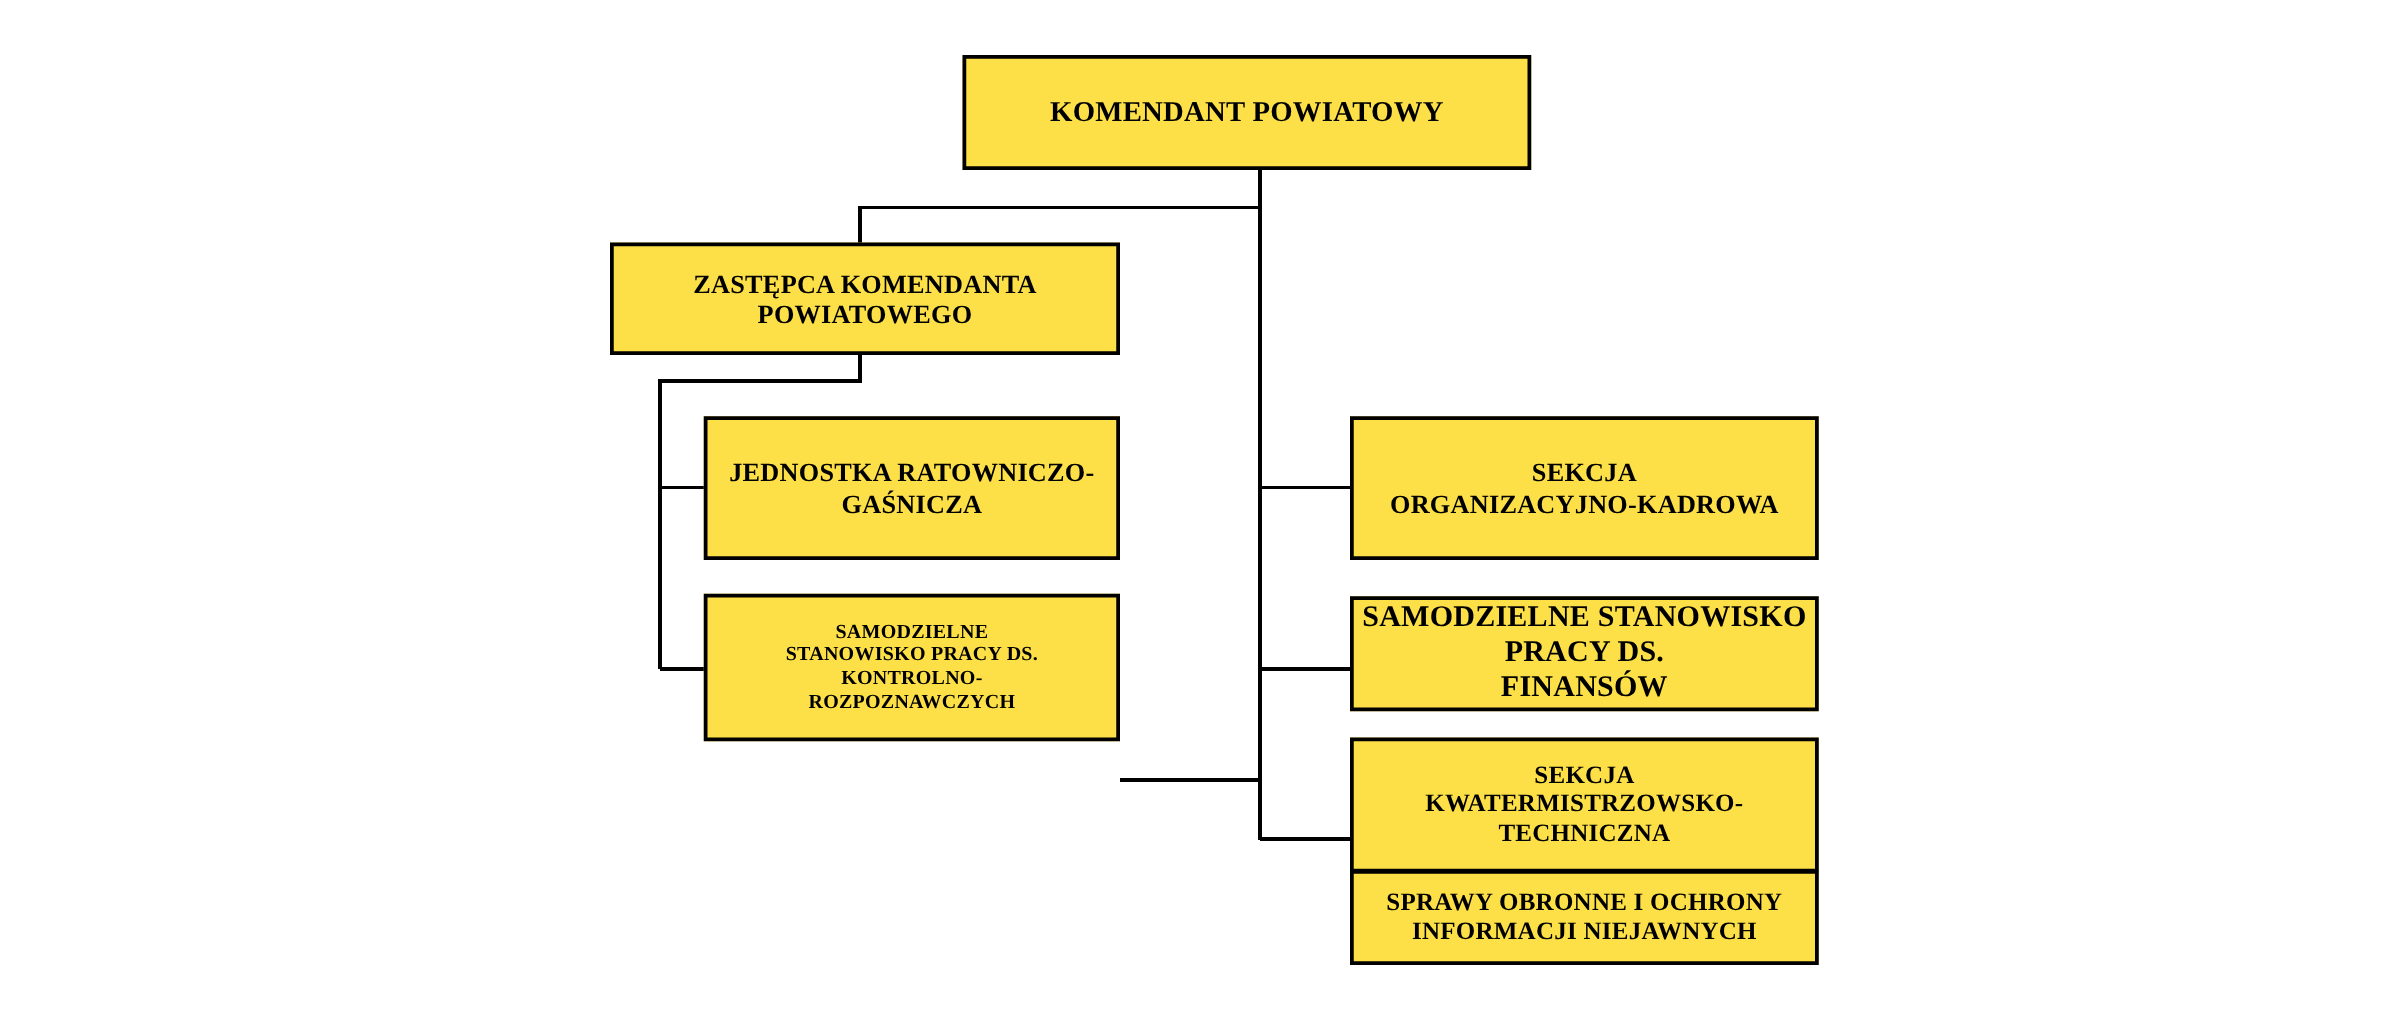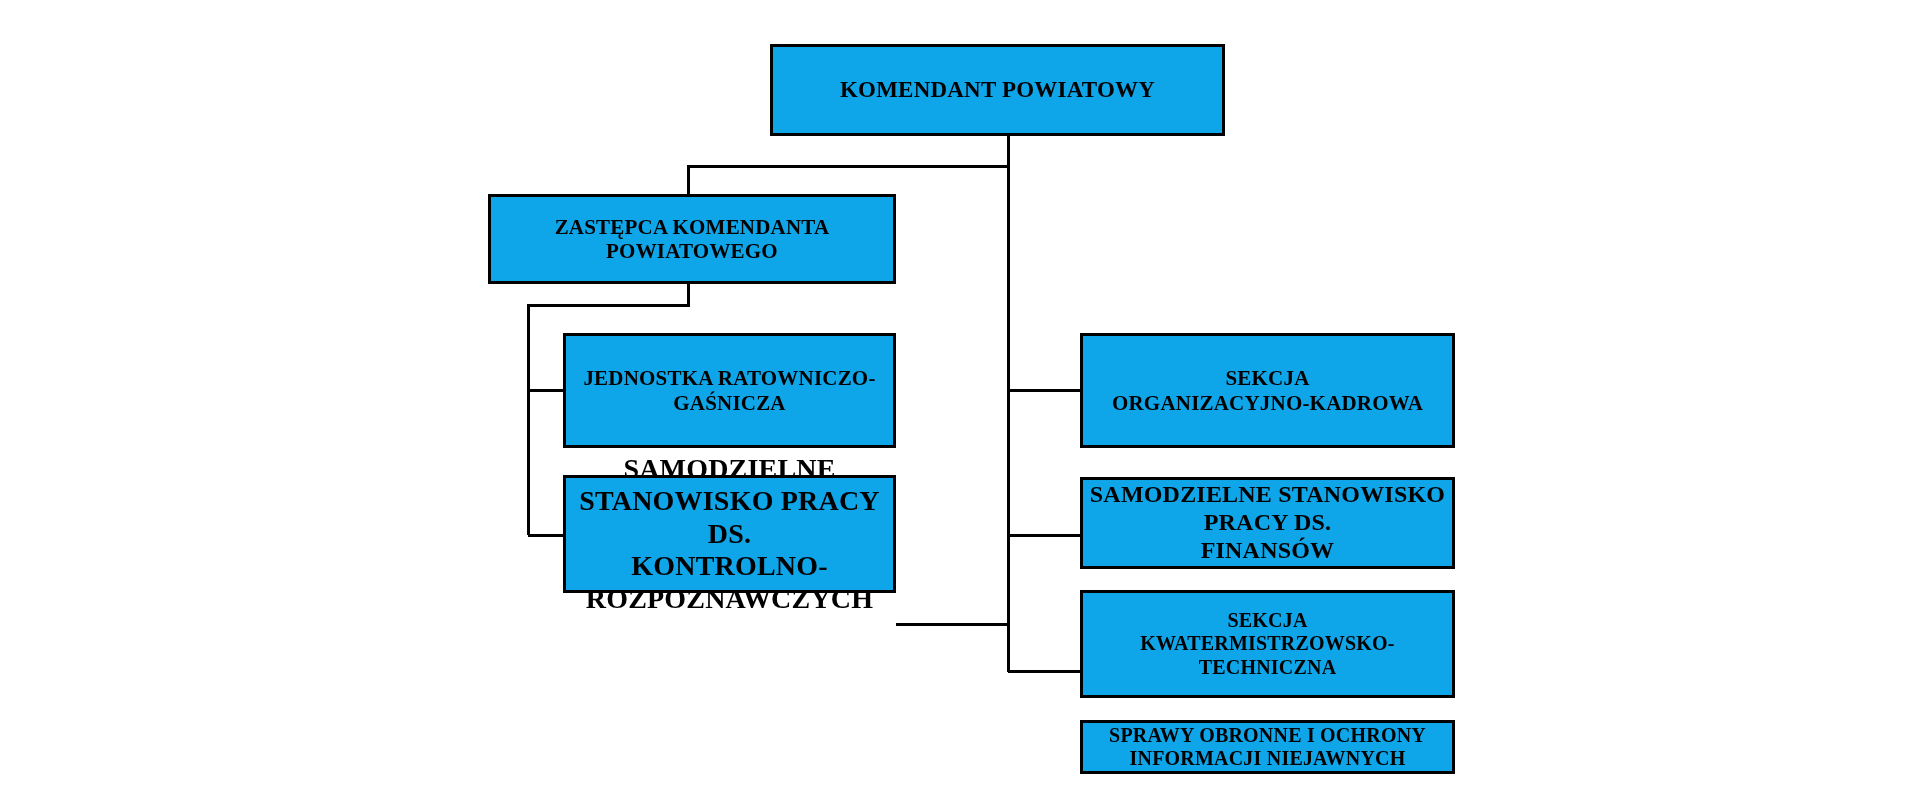--- a/index.html
+++ b/index.html
@@ -24,21 +24,21 @@
     left: 0;
     top: 0;
     width: 1920px;
     height: 810px;
     pointer-events: none;
   }
   .node {
     position: absolute;
     box-sizing: border-box;
     border: 3px solid #000000;
-    background: #0ea5e9;
+    background: #fde047;
     display: flex;
     align-items: center;
     justify-content: center;
     text-align: center;
     z-index: 2;
   }
   .node-label {
     display: block;
     font-weight: bold;
     letter-spacing: 0.2px;
@@ -50,35 +50,35 @@
   .n-komendant       { left: 770px;  top: 44px;  width: 455px; height: 92px;  }
   .n-komendant .node-label { font-size: 23px; }
 
   .n-zastepca        { left: 488px;  top: 194px; width: 408px; height: 90px;  }
   .n-zastepca .node-label { font-size: 21px; }
 
   .n-jrg             { left: 563px;  top: 333px; width: 333px; height: 115px; }
   .n-jrg .node-label { font-size: 21px; }
 
   .n-kontrolno       { left: 563px;  top: 475px; width: 333px; height: 118px; }
-  .n-kontrolno .node-label { font-size: 28px; }
+  .n-kontrolno .node-label { font-size: 16px; }
 
   .n-bhp             { left: 563px;  top: 590px; width: 333px; height: 82px;  }
   .n-bhp .node-label { font-size: 20px; }
 
   .n-organizacyjna   { left: 1080px; top: 333px; width: 375px; height: 115px; }
   .n-organizacyjna .node-label { font-size: 21px; }
 
   .n-finanse         { left: 1080px; top: 477px; width: 375px; height: 92px;  }
   .n-finanse .node-label { font-size: 24px; }
 
   .n-kwatermistrz    { left: 1080px; top: 590px; width: 375px; height: 108px; }
   .n-kwatermistrz .node-label { font-size: 20px; }
 
-  .n-sprawy          { left: 1080px; top: 696px; width: 375px; height: 54px; margin-top: 24px;  }
+  .n-sprawy          { left: 1080px; top: 696px; width: 375px; height: 76px;  }
   .n-sprawy .node-label { font-size: 20px; }
 </style>
 </head>
 <body>
 
 <div id="canvas">
 
   <svg id="connector-layer" viewBox="0 0 1920 810" width="1920" height="810" xmlns="http://www.w3.org/2000/svg">
     <g stroke="#000000" stroke-width="3" fill="none" shape-rendering="crispEdges">
 

